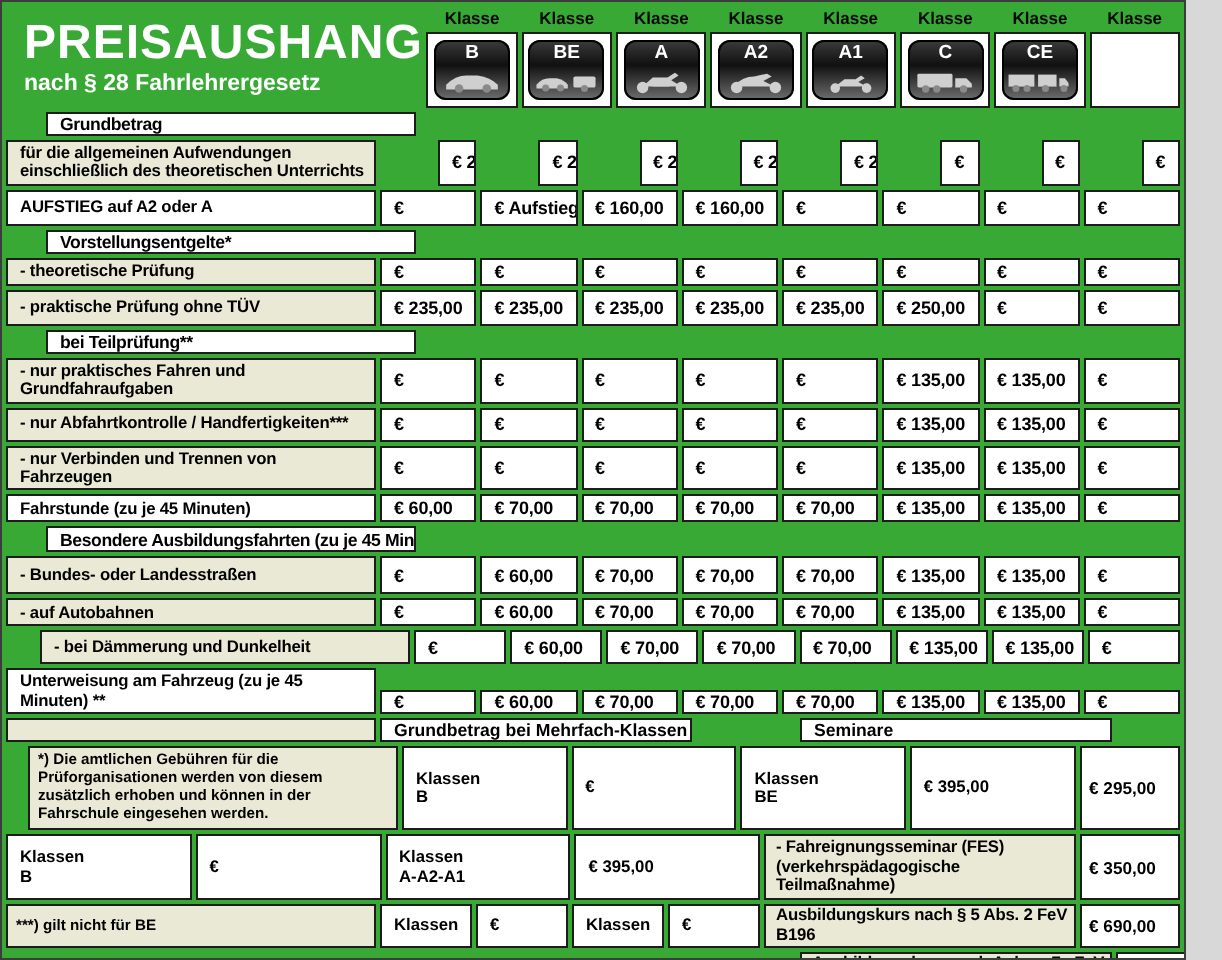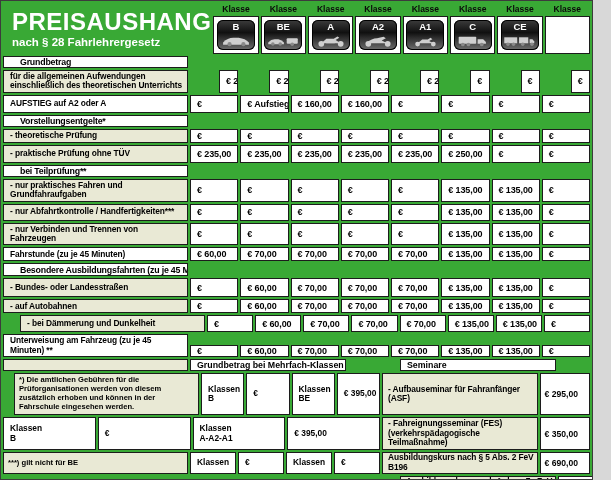--- a/index.html
+++ b/index.html
@@ -17,21 +17,22 @@
     display:flex;align-items:center;overflow:hidden;color:#000;font-weight:bold;
   }
   .w-label{flex:0 0 185px;}
   .w-col{flex:1 1 0;}
   .w-span3{flex:0 0 155.5px;}
   .w-colf{flex:0 0 50.5px;}
   .w-spacer{flex:0 0 395px;}
   .beige{background:#e9e9d5;}
   .section-cell{
     flex:0 0 185px;font-size:8.8px;letter-spacing:-0.2px;white-space:nowrap;
-    padding-left:16px;
+    padding-left:6px;
+    margin-left:20px;
   }
   .label-cell{
     font-size:8.4px;letter-spacing:-0.1px;line-height:1.12;
     padding:1px 3px 1px 6px;white-space:pre-line;
   }
   .value-cell{font-size:9px;letter-spacing:-0.1px;padding-left:6px;white-space:pre;}
   
   .header-row{flex:0 0 51px;}
   .title-block{flex:0 0 185px;display:flex;flex-direction:column;justify-content:center;padding-left:9px;box-sizing:border-box;}
   .title{color:#fff;font-weight:bold;font-size:24px;letter-spacing:0.5px;line-height:1.05;}
@@ -340,22 +341,20 @@
       <div class="w-colf green-cell"></div>
     </div>
     <div class="row" style="flex: 0 0 30px; margin-left: 11px;">
       <div class="cell w-label beige footnote-cell">*) Die amtlichen Gebühren für die Prüforganisationen werden von diesem zusätzlich erhoben und können in der Fahrschule eingesehen werden.</div>
       <div class="cell w-col klassen-cell">Klassen
 B</div>
       <div class="cell w-col klassen-cell">€</div>
       <div class="cell w-col klassen-cell">Klassen
 BE</div>
       <div class="cell w-col klassen-cell">€ 395,00</div>
-      <div class="cell w-span3 beige seminar-cell">- Aufbauseminar für Fahranfänger
-(ASF)</div>
       <div class="cell w-colf price-cell">€ 295,00</div>
     </div>
     <div class="row" style="flex: 0 0 33px;">
       <div class="cell w-col klassen-cell">Klassen
 B</div>
       <div class="cell w-col klassen-cell">€</div>
       <div class="cell w-col klassen-cell">Klassen
 A-A2-A1</div>
       <div class="cell w-col klassen-cell">€ 395,00</div>
       <div class="cell w-span3 beige seminar-cell">- Fahreignungsseminar (FES)

